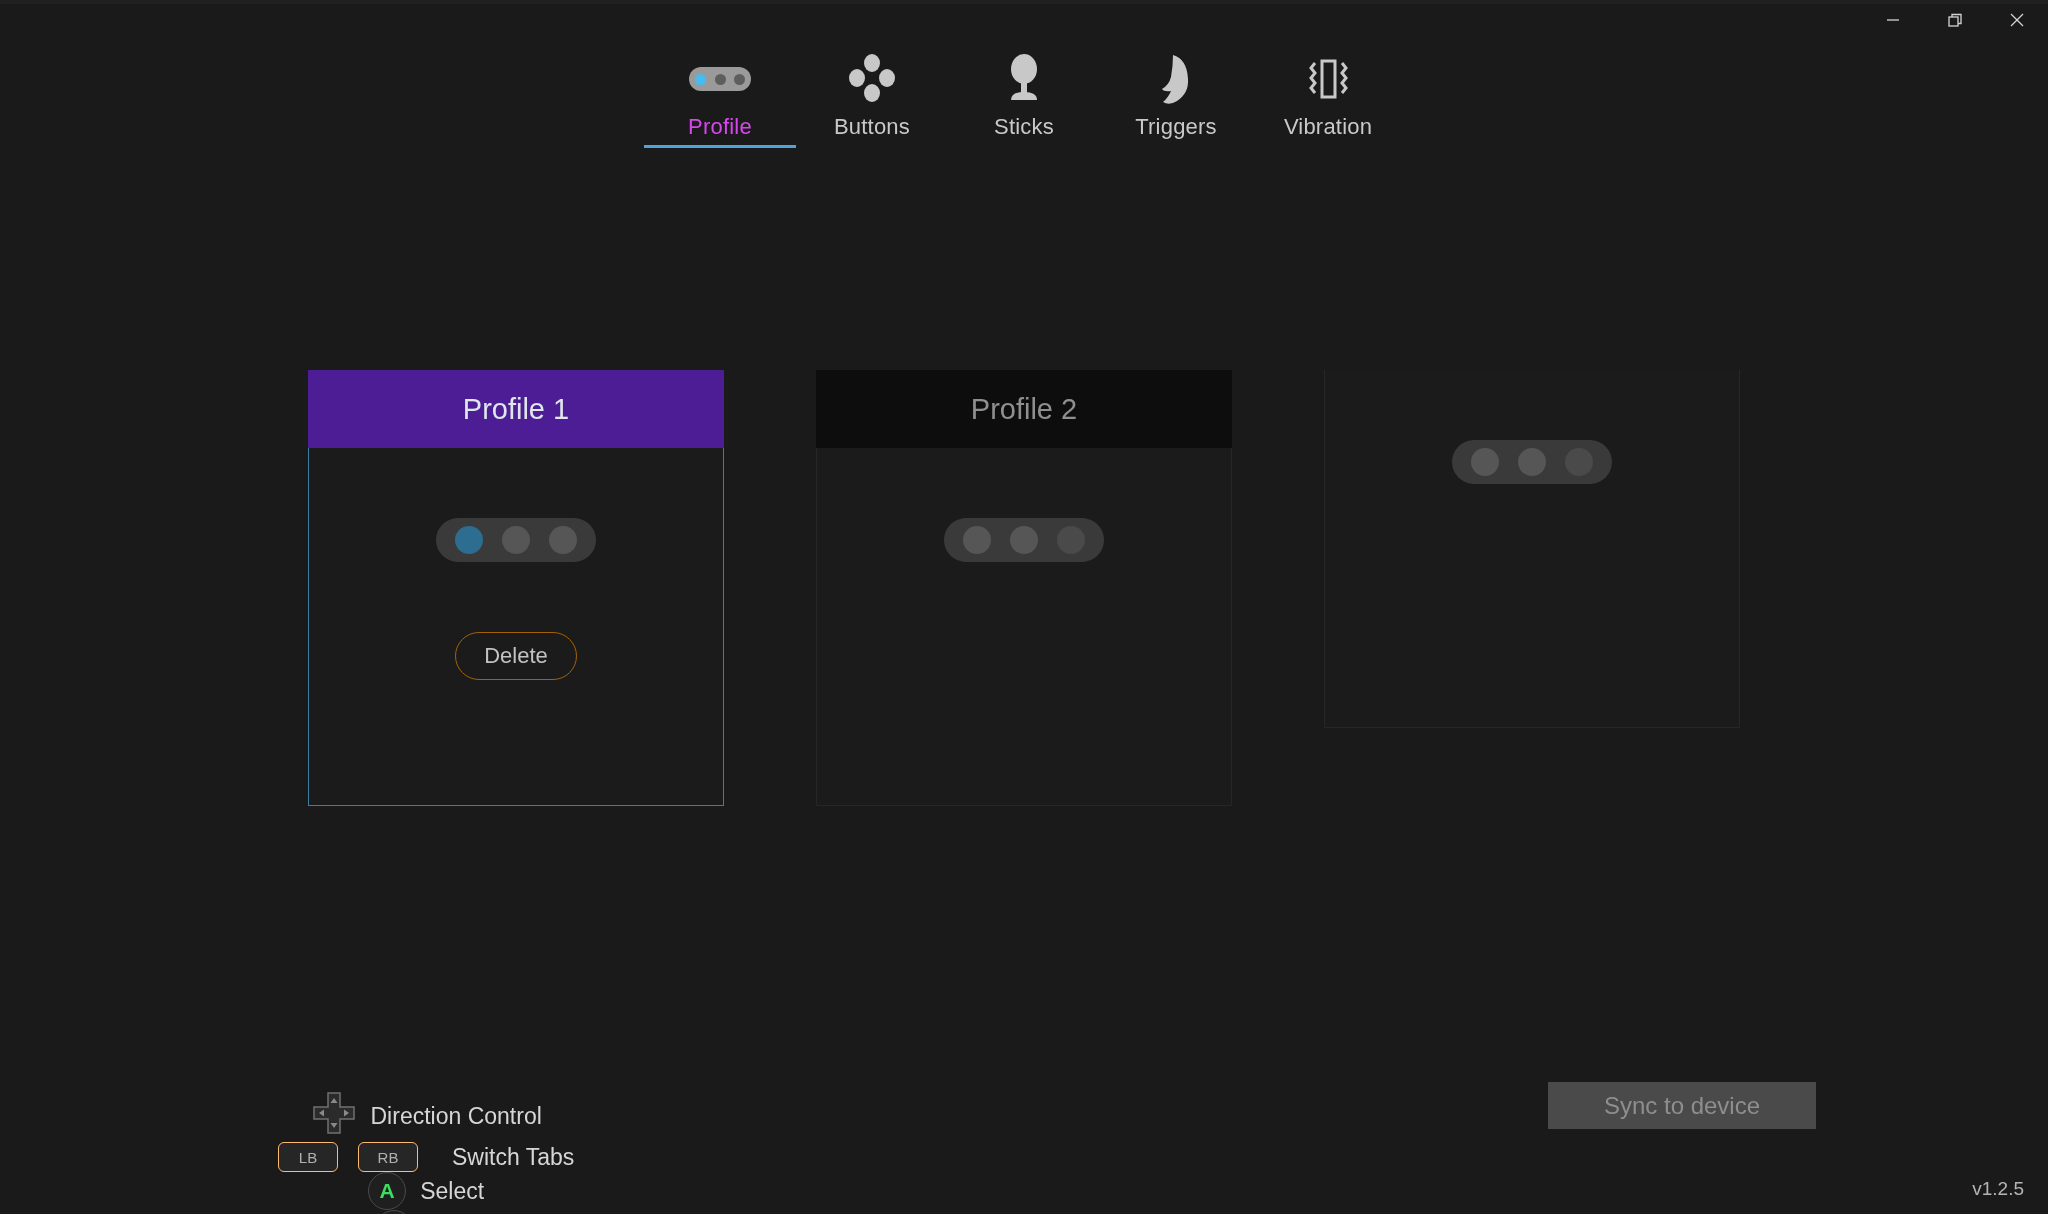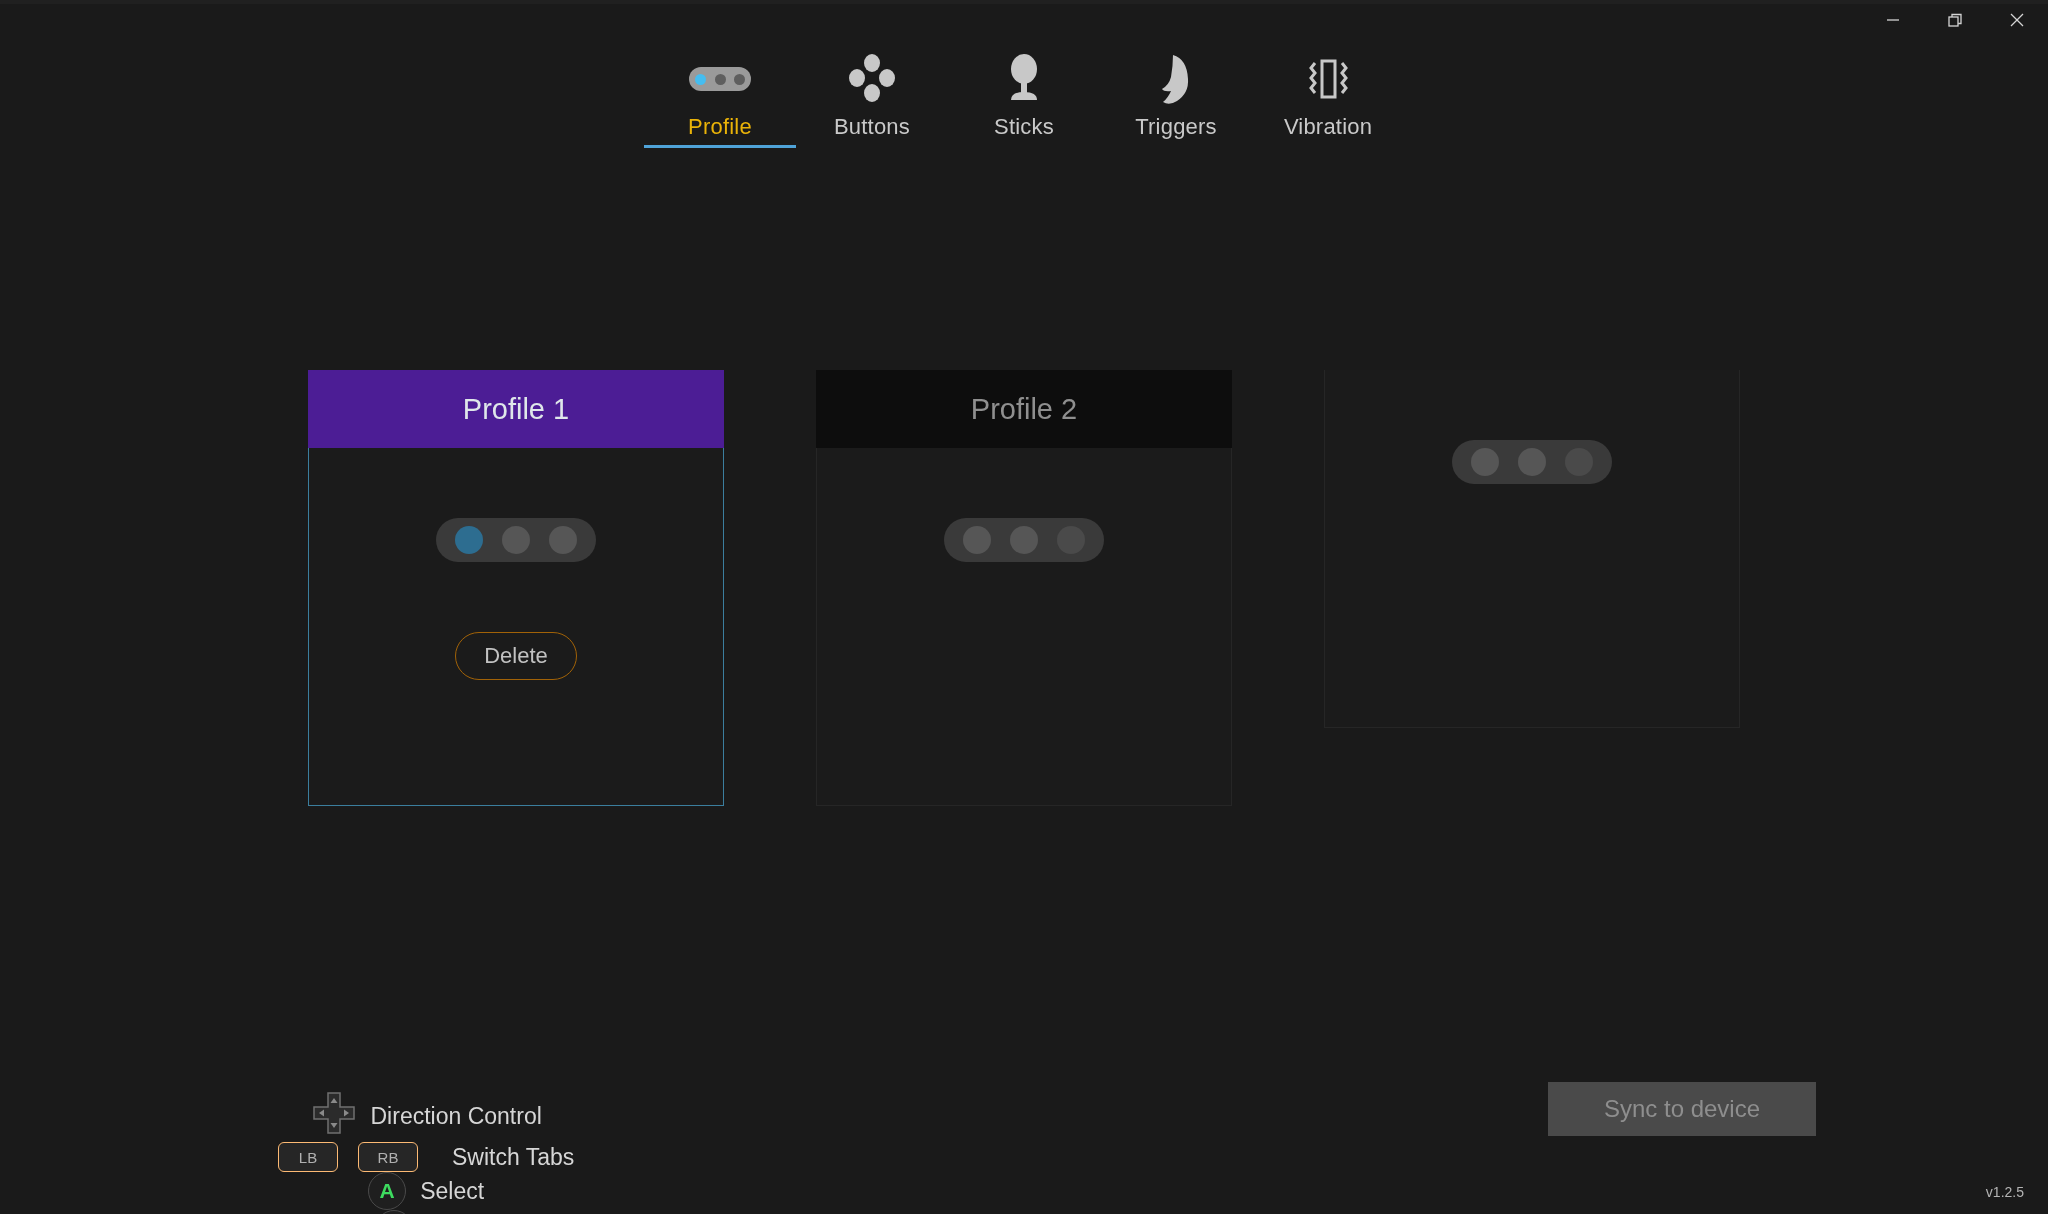--- a/index.html
+++ b/index.html
@@ -48,21 +48,21 @@
     height:54px;
     display:flex; align-items:center; justify-content:center;
     margin-bottom:8px;
   }
   .tab .tlabel {
     font-size:22px;
     color:#c9c9c9;
     letter-spacing:.2px;
     line-height:26px;
   }
-  .tab.active .tlabel { color:#eab308; }
+  .tab.active .tlabel { color:#d946ef; }
   .tab .underline {
     position:absolute; bottom:0; left:0;
     width:100%; height:3px; background:transparent;
   }
   .tab.active .underline { background:#4fa3d8; }
 
   
   .pill-icon {
     width:62px; height:24px; border-radius:12px;
     background:#9a9a9a;
@@ -151,29 +151,29 @@
     width:38px; height:38px; border-radius:50%;
     border:1px solid #4a4a4a; background:#1f1f1f;
     display:flex; align-items:center; justify-content:center;
     font-size:21px; font-weight:bold;
   }
   .abtn.a { color:#3ddb5f; }
   .abtn.b { color:#f2322c; }
 
   .sync-btn {
     position:absolute; right:232px; top:1082px;
-    width:268px; height:54px;
+    width:268px; height:47px;
     background:#4a4a4a; border:none;
     color:#8e8e8e; font-size:24px;
     font-family:"Liberation Sans", sans-serif;
     display:flex; align-items:center; justify-content:center;
   }
   .version {
     position:absolute; right:24px; bottom:14px;
-    color:#b4b4b4; font-size:14px;
+    color:#b4b4b4; font-size:19px;
   }
 </style>
 </head>
 <body>
 
 <div class="app">
 
   <div class="titlebar"></div>
 
   <div class="wincontrols">

